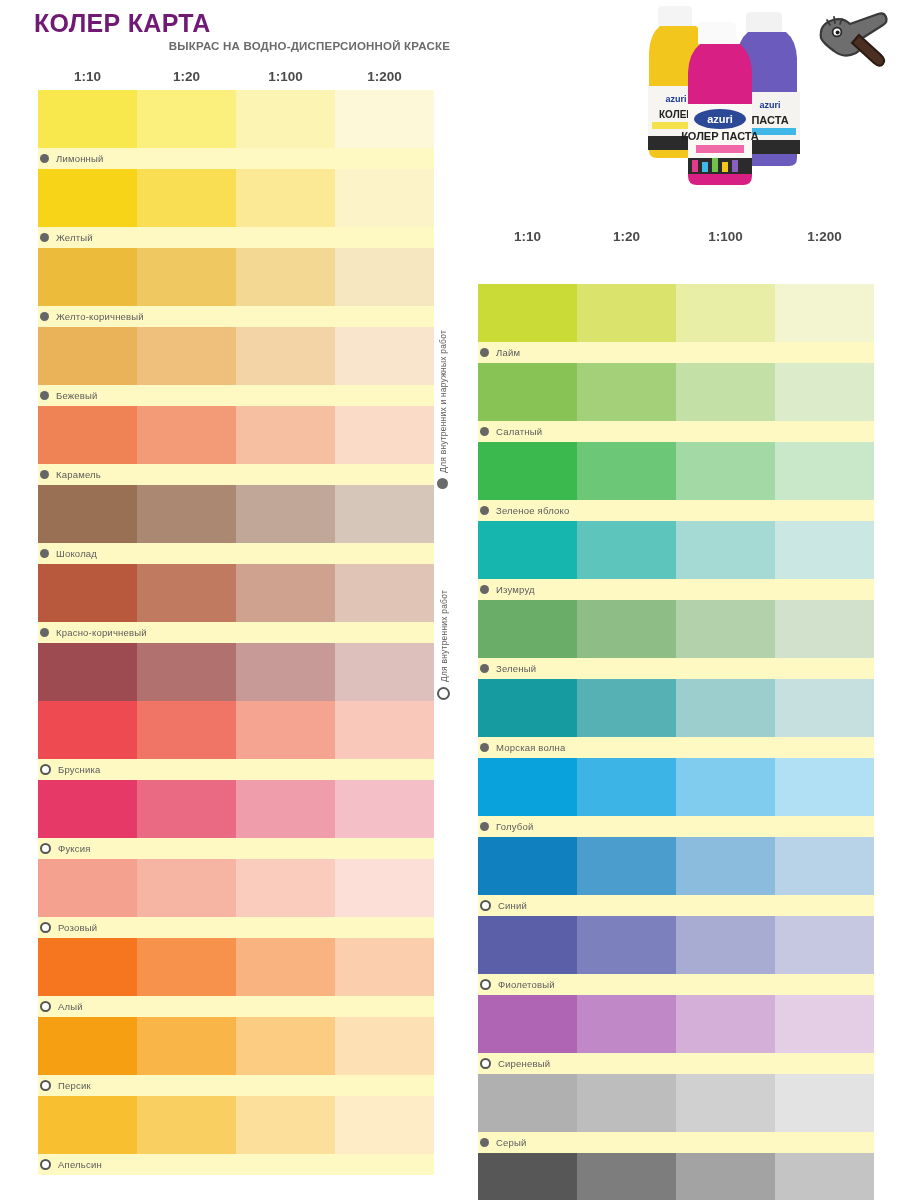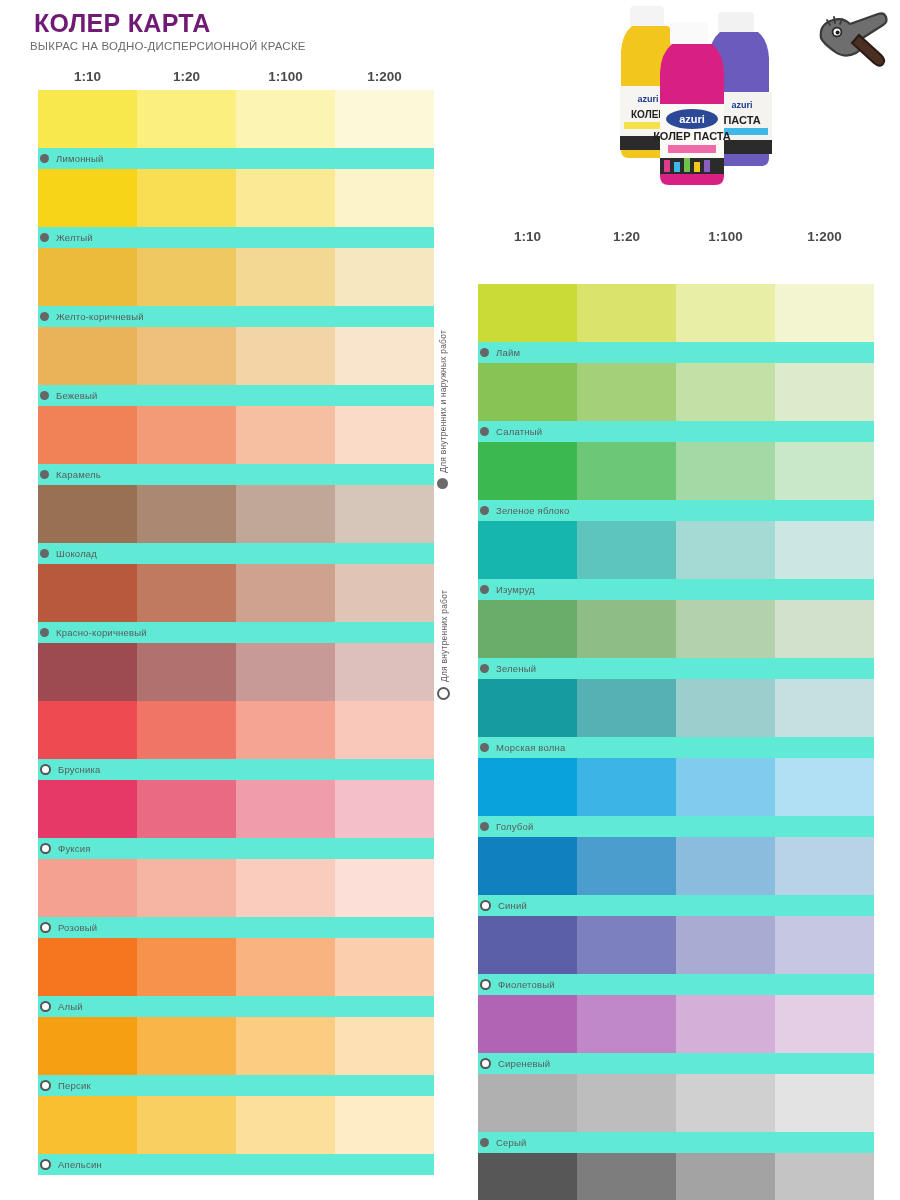--- a/index.html
+++ b/index.html
@@ -27,25 +27,26 @@
     font-size: 25px;
     font-weight: bold;
     letter-spacing: 0.3px;
     color: #701a75;
     line-height: 1.05;
     margin: 4px;
     white-space: nowrap;
   }
   #subtitle {
     font-size: 11.5px;
-    font-weight: normal;
+    font-weight: bold;
     letter-spacing: 0.2px;
     color: #6b6b6b;
     margin-top: 3px;
     white-space: nowrap;
+    text-align: right;
   }
 
   
   .ratio-row {
     position: absolute;
     display: flex;
     height: 18px;
   }
   .ratio-cell {
     flex: 1 1 0;
@@ -70,21 +71,21 @@
   }
   .swatch {
     flex: 1 1 0;
     height: 58px;
   }
   .row-label {
     height: 21px;
     display: flex;
     align-items: center;
     padding-left: 2px;
-    background: #5eead4;
+    background: #fef9c3;
   }
   .bullet {
     width: 9px;
     height: 9px;
     border-radius: 50%;
     margin-right: 7px;
     flex: none;
   }
   .bullet.filled {
     background: #666666;
@@ -136,21 +137,21 @@
   .legend-dot.hollow {
     background: #ffffff;
     border: 2px solid #5a5a5a;
     width: 9px;
     height: 9px;
   }
 
   
   #product-photo {
     position: absolute;
-    left: 608px;
+    left: 636px;
     top: 0px;
     width: 185px;
     height: 220px;
   }
   #hammer {
     position: absolute;
     left: 815px;
     top: 8px;
     width: 78px;
     height: 68px;

